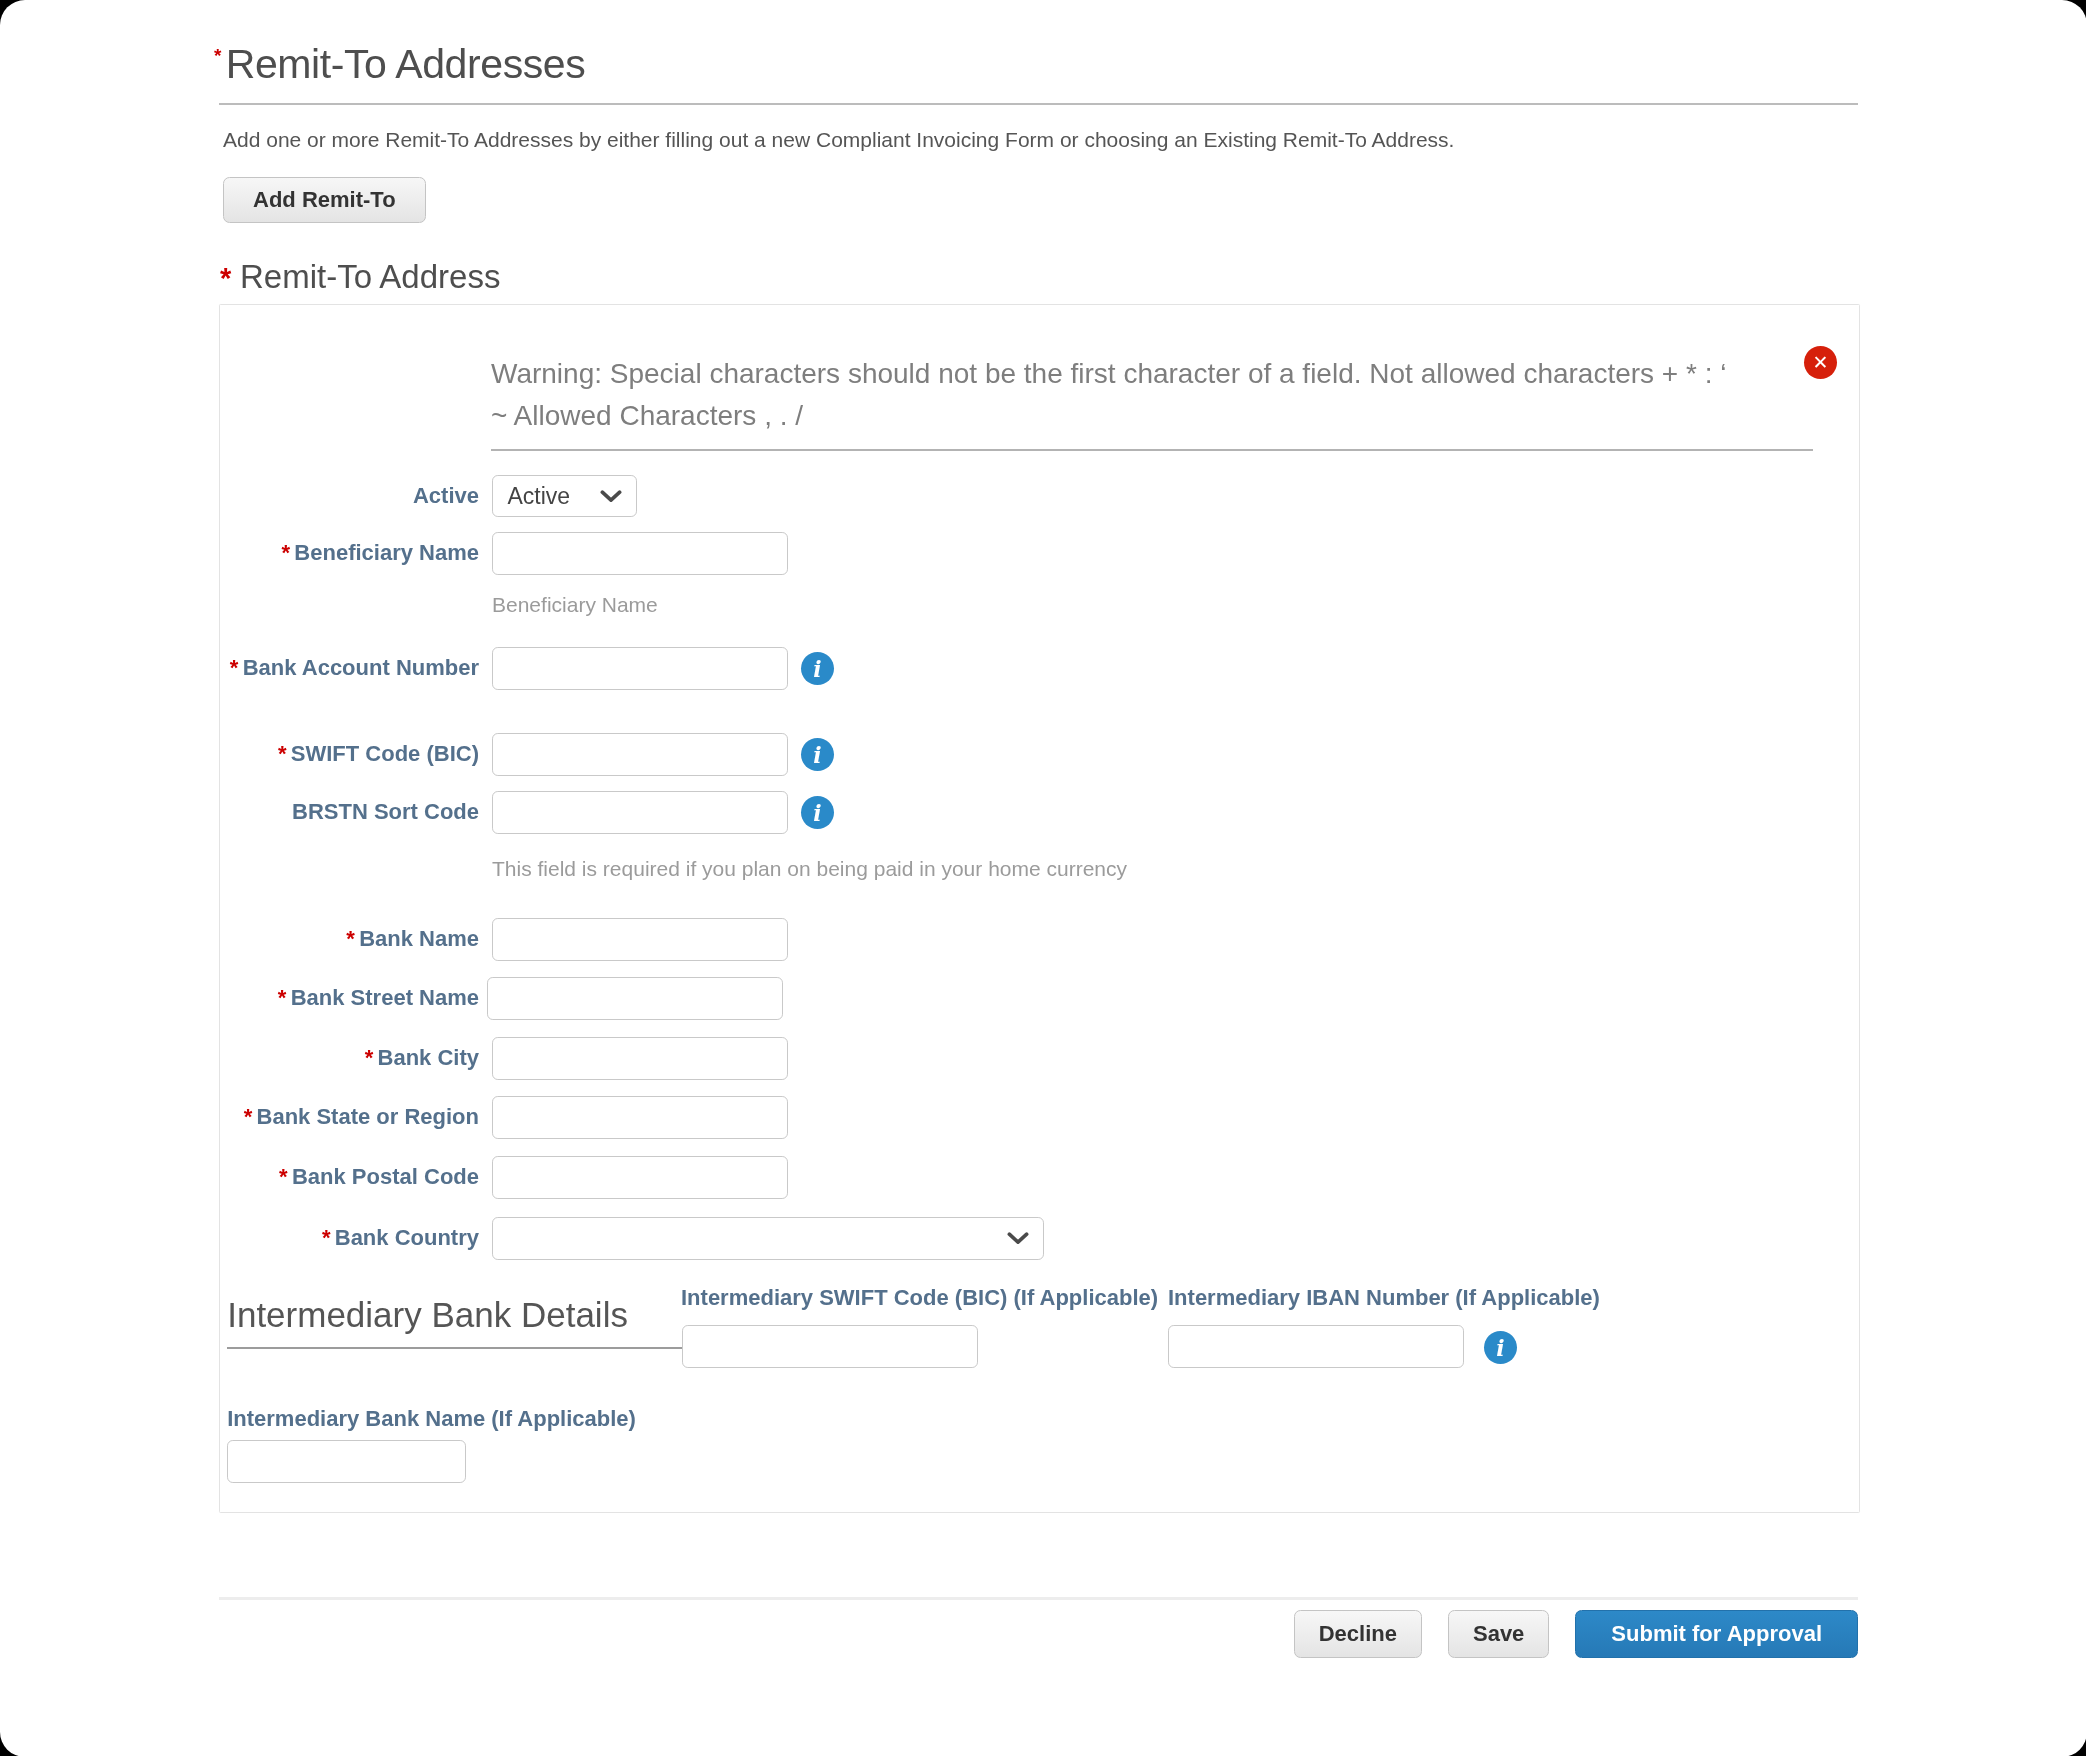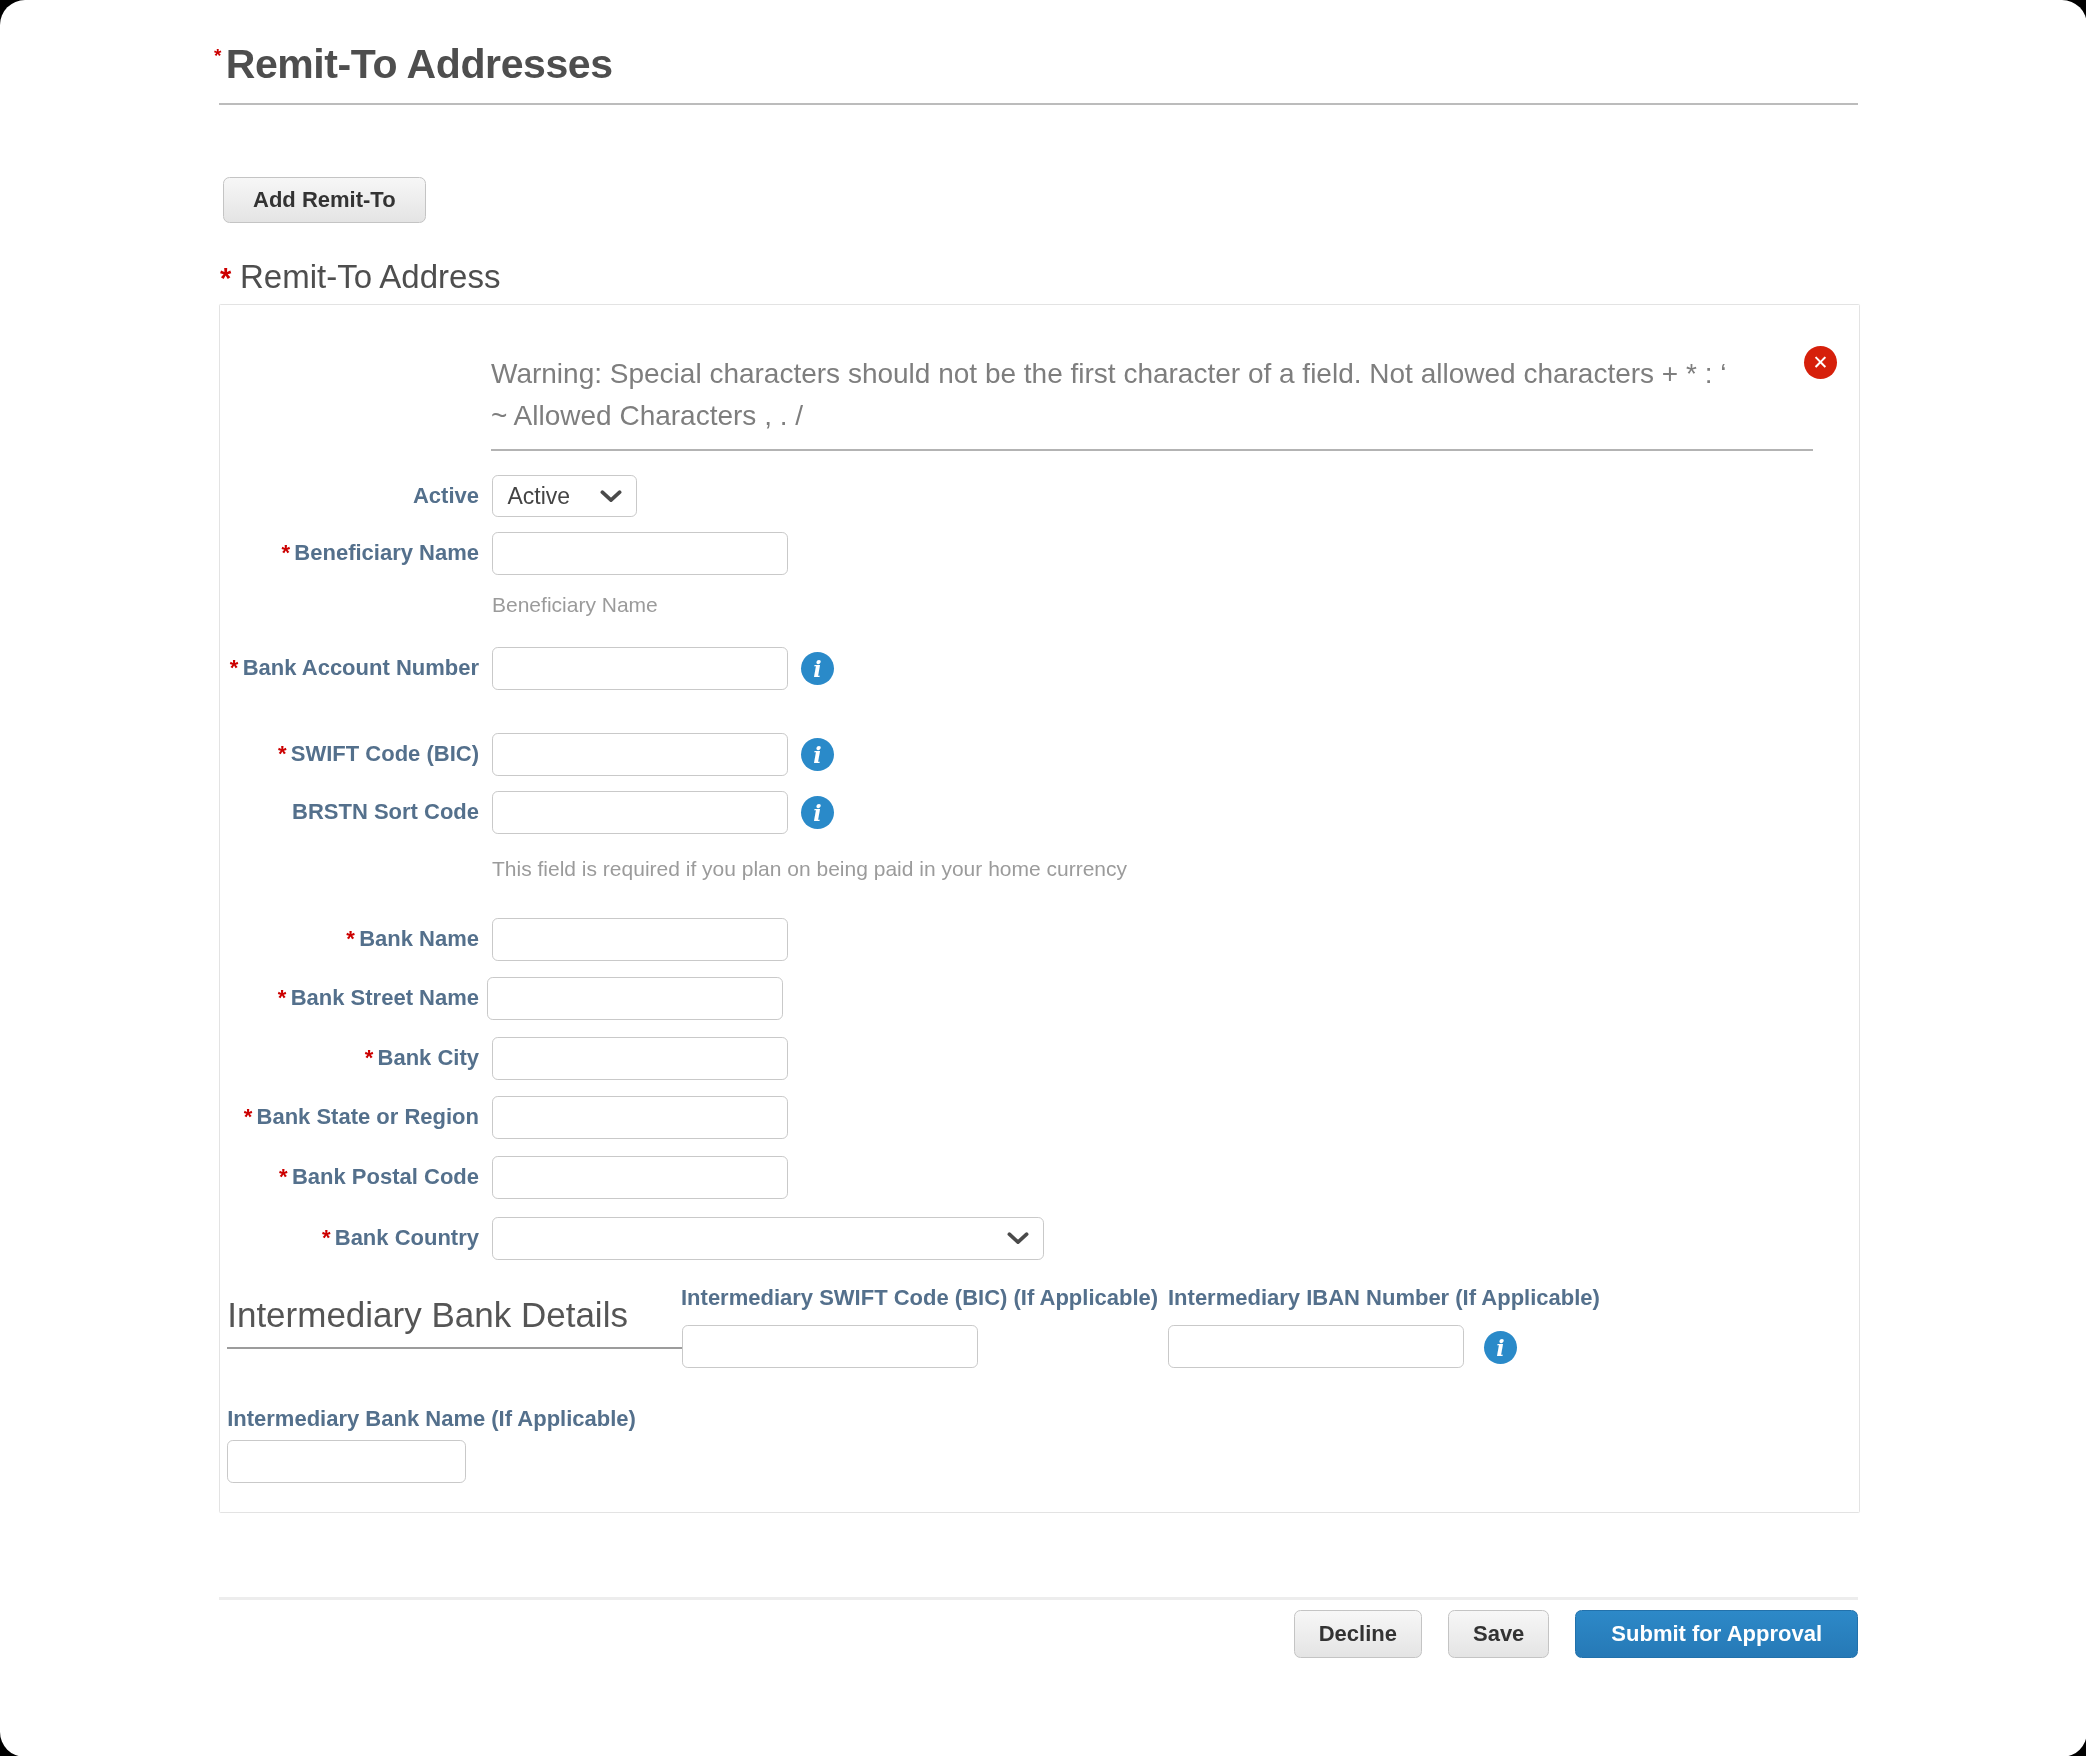--- a/index.html
+++ b/index.html
@@ -2,21 +2,21 @@
 <html style="font-size:11.6px"><head>
 <meta charset="utf-8">
 <style>
   html,body{margin:0;padding:0;background:#000;}
   body{width:2087px;height:1757px;position:relative;font-family:"Liberation Sans","DejaVu Sans",sans-serif;}
   .page{position:absolute;left:0;top:0;width:2087px;height:1757px;background:#fff;border-radius:25px;overflow:hidden;}
 
   
   .h1-row{position:absolute;left:214px;top:41px;white-space:nowrap;}
   .h1-req{color:#cc0000;font-size:19px;font-weight:700;vertical-align:16px;margin-right:4.3px;}
-  .h1-text{font-size:41px;color:#4e4e4e;letter-spacing:-0.4px;font-weight:bold;}
+  .h1-text{font-size:41px;color:#4e4e4e;letter-spacing:-0.4px;}
   .rule{position:absolute;left:219px;top:103px;width:1639px;height:2.2px;background:#bcbcbc;}
   .desc{position:absolute;left:223px;top:128px;width:1522px;font-size:21px;color:#555;}
   .btn-gray{display:inline-flex;align-items:center;justify-content:center;
     background:linear-gradient(#f7f7f7,#e4e4e4);border:0.7px solid #c4c4c4;border-radius:6.5px;
     color:#333;font-weight:700;font-size:22px;cursor:pointer;}
   .add-btn{position:absolute;left:223px;top:177px;height:46px;padding:0 29px;}
   .h2-row{position:absolute;left:220px;top:258px;white-space:nowrap;}
   .h2-req{color:#cc0000;font-size:29px;font-weight:700;margin-right:8.7px;}
   .h2-text{font-size:33px;color:#4e4e4e;}
 
@@ -63,20 +63,21 @@
 </style>
 </head>
 <body>
 
 <div class="page">
 
   <div class="h1-row">
     <span class="h1-req">*</span><span class="h1-text">Remit-To Addresses</span>
   </div>
   <div class="rule"></div>
+  <div class="desc">Add one or more Remit-To Addresses by either filling out a new Compliant Invoicing Form or choosing an Existing Remit-To Address.</div>
   <button class="btn-gray add-btn">Add Remit-To</button>
 
   <div class="h2-row">
     <span class="h2-req">*</span><span class="h2-text">Remit-To Address</span>
   </div>
 
   <div class="panel">
 
     <div class="warn-wrap">
       <div class="warn-text">Warning: Special characters should not be the first character of a field. Not allowed characters + * : ‘ ~ Allowed Characters , . /</div>

